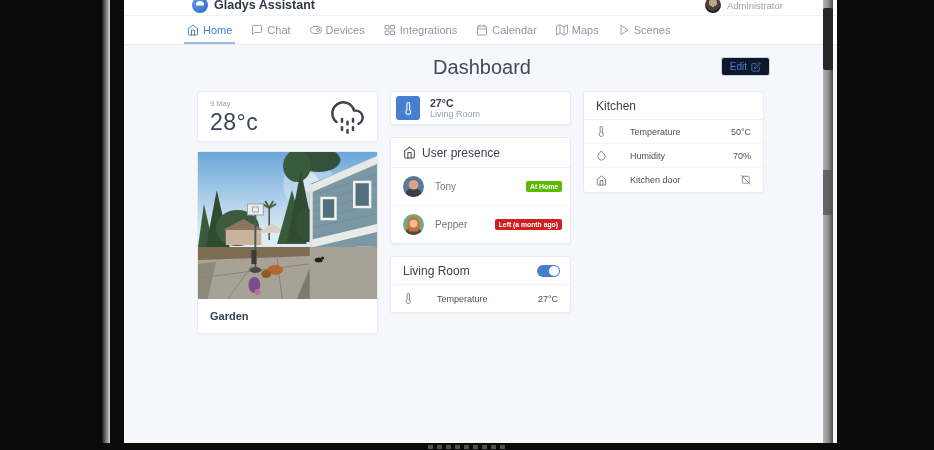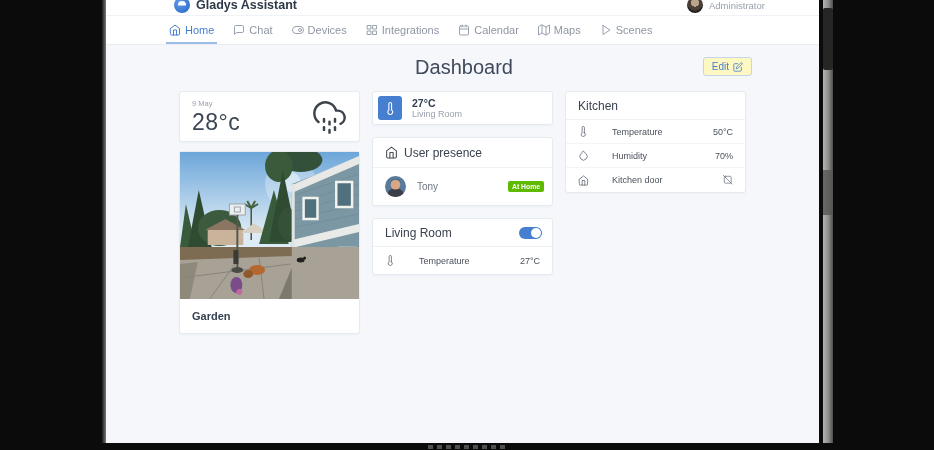--- a/index.html
+++ b/index.html
@@ -13,21 +13,21 @@
   .edge-left{position:absolute;left:102px;top:0;width:8px;height:443px;
     background:linear-gradient(90deg,#1a1a1a,#6f6f6f 45%,#9a9a9a 70%,#d8d8d8);}
   .scrollbar{position:absolute;left:823px;top:0;width:10px;height:443px;
     background:linear-gradient(90deg,#b5b5b5,#8c8c8c 55%,#4e4e4e);}
   .scroll-thumb{position:absolute;left:0;top:8px;width:100%;height:62px;background:#262626;border-radius:2px;}
   .scroll-mark{position:absolute;left:0;top:170px;width:100%;height:45px;background:#555;opacity:.8;}
   .bottom-smudge{position:absolute;left:428px;top:445px;width:78px;height:4px;opacity:.35;
     background:repeating-linear-gradient(90deg,rgba(255,255,255,.8) 0 5px,transparent 5px 9px);
     filter:blur(.4px);}
   
-  .screen{position:absolute;left:106px;top:0;width:713px;height:443px;background:#f5f7fb;overflow:hidden;}
+  .screen{position:absolute;left:124px;top:0;width:713px;height:443px;background:#f5f7fb;overflow:hidden;}
   .topbar{position:relative;height:15px;background:#fff;border-bottom:1px solid #f0f2f6;overflow:hidden;}
   .brand{position:absolute;left:68px;top:-3px;display:flex;align-items:center;gap:6px;}
   .logo{width:16px;height:16px;border-radius:50%;
     background:radial-gradient(circle at 35% 35%,#5f9be8,#2563c4);position:relative;flex:0 0 auto;}
   .logo::after{content:"";position:absolute;left:4px;top:4px;width:8px;height:8px;border-radius:50%;
     background:#fff;clip-path:polygon(0 0,100% 0,100% 55%,0 55%);}
   .brand-name{font-size:12.5px;font-weight:700;color:#2d3948;}
   .userbox{position:absolute;left:581px;top:-3px;display:flex;align-items:center;gap:6px;}
   .user-avatar{width:16px;height:16px;border-radius:50%;
     background:radial-gradient(circle at 50% 35%,#b9a48d 0 30%,#4a4038 32% 60%,#222 62%);}
@@ -39,21 +39,21 @@
     position:relative;cursor:pointer;}
   .nav-item svg{width:12px;height:12px;stroke:#9aa2af;fill:none;stroke-width:2;stroke-linecap:round;stroke-linejoin:round;}
   .nav-item.active{color:#467fcf;}
   .nav-item.active svg{stroke:#467fcf;}
   .nav-item.active::after{content:"";position:absolute;left:-3px;right:-3px;bottom:0;height:2px;background:#9cbbe8;}
   
   .content{padding-top:7px;}
   .page-header{height:30px;position:relative;margin:0 67px 0 70px;}
   .page-title{font-size:20px;font-weight:500;color:#3f4a5a;line-height:30px;text-align:center;}
   .edit-btn{position:absolute;right:0;top:5px;display:flex;align-items:center;gap:4px;
-    background:#fef9c3;border:1px solid #c7d3e6;border-radius:3px;color:#467fcf;
+    background:#0f172a;border:1px solid #c7d3e6;border-radius:3px;color:#467fcf;
     font-size:10px;padding:3px 8px;cursor:pointer;font-family:inherit;}
   .edit-btn svg{width:10px;height:10px;stroke:#467fcf;fill:none;stroke-width:2;stroke-linecap:round;stroke-linejoin:round;}
   .grid{display:flex;gap:12px;margin:9px 0 0 73px;align-items:flex-start;}
   .col{width:181px;display:flex;flex-direction:column;gap:9px;}
   .col.mid{gap:12px;}
   .card{background:#fff;border:1px solid #e6eaf1;border-radius:3px;box-shadow:0 1px 2px rgba(35,46,60,.04);}
   
   .weather{height:51px;position:relative;padding:7px 12px;box-sizing:border-box;}
   .w-date{font-size:7.5px;color:#9aa0ac;}
   .w-temp{font-size:23px;color:#3b4654;margin-top:1px;letter-spacing:.5px;}
@@ -303,20 +303,32 @@
               <svg viewBox="0 0 24 24" width="21" height="21">
                   <rect width="24" height="24" fill="#5a7a9a"></rect>
                   <ellipse cx="12" cy="20" rx="9" ry="6" fill="#3a3f4a"></ellipse>
                   <circle cx="12" cy="10" r="5.5" fill="#d9a686"></circle>
                   <path d="M6 9a6 6 0 0 1 12 0l-1-4-5-2-5 2z" fill="#2e2a26"></path>
                 </svg>
             </span>
             <span class="pres-name">Tony</span>
             <span class="badge green">At Home</span>
           </div>
+          <div class="pres-row">
+            <span class="avatar">
+              <svg viewBox="0 0 24 24" width="21" height="21">
+                  <rect width="24" height="24" fill="#7aa87a"></rect>
+                  <ellipse cx="12" cy="21" rx="9" ry="6" fill="#52493f"></ellipse>
+                  <path d="M5 14c0-8 3-11 7-11s7 3 7 11l-2 6H7z" fill="#c96f3a"></path>
+                  <circle cx="12" cy="11" r="4.5" fill="#e8c09a"></circle>
+                </svg>
+            </span>
+            <span class="pres-name">Pepper</span>
+            <span class="badge red">Left (a month ago)</span>
+          </div>
         </div>
 
         <div class="card">
           <div class="room-head">
             <span class="room-title">Living Room</span>
             <span class="toggle"></span>
           </div>
           <div class="dev-row lr-row">
             <svg viewBox="0 0 24 24">
                 <path d="M14 14.76V3.5a2.5 2.5 0 0 0-5 0v11.26a4.5 4.5 0 1 0 5 0z"></path>

